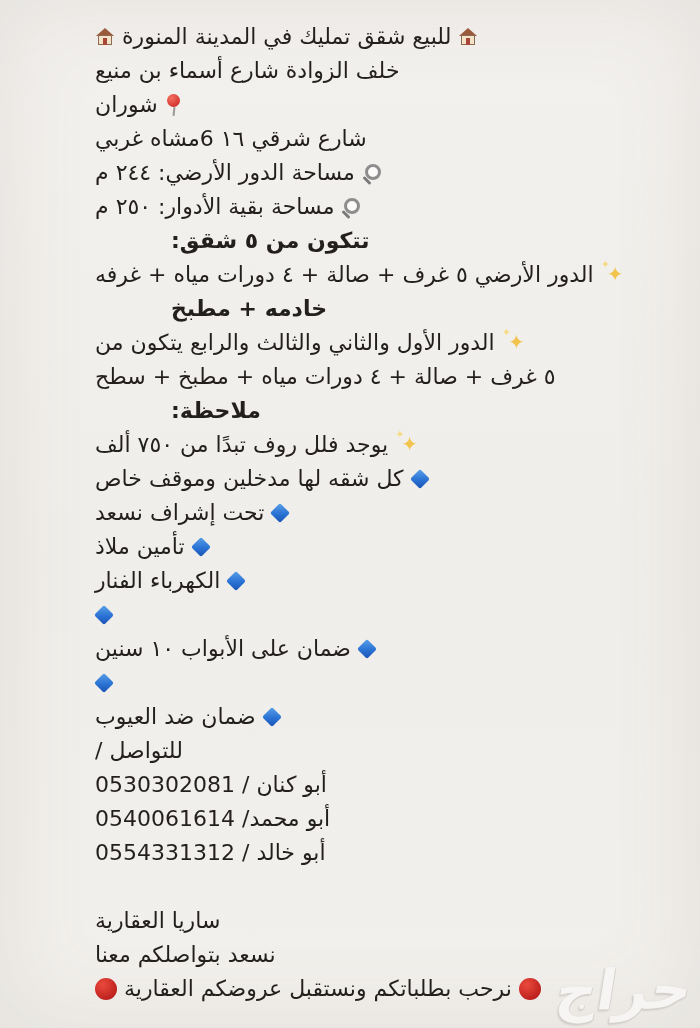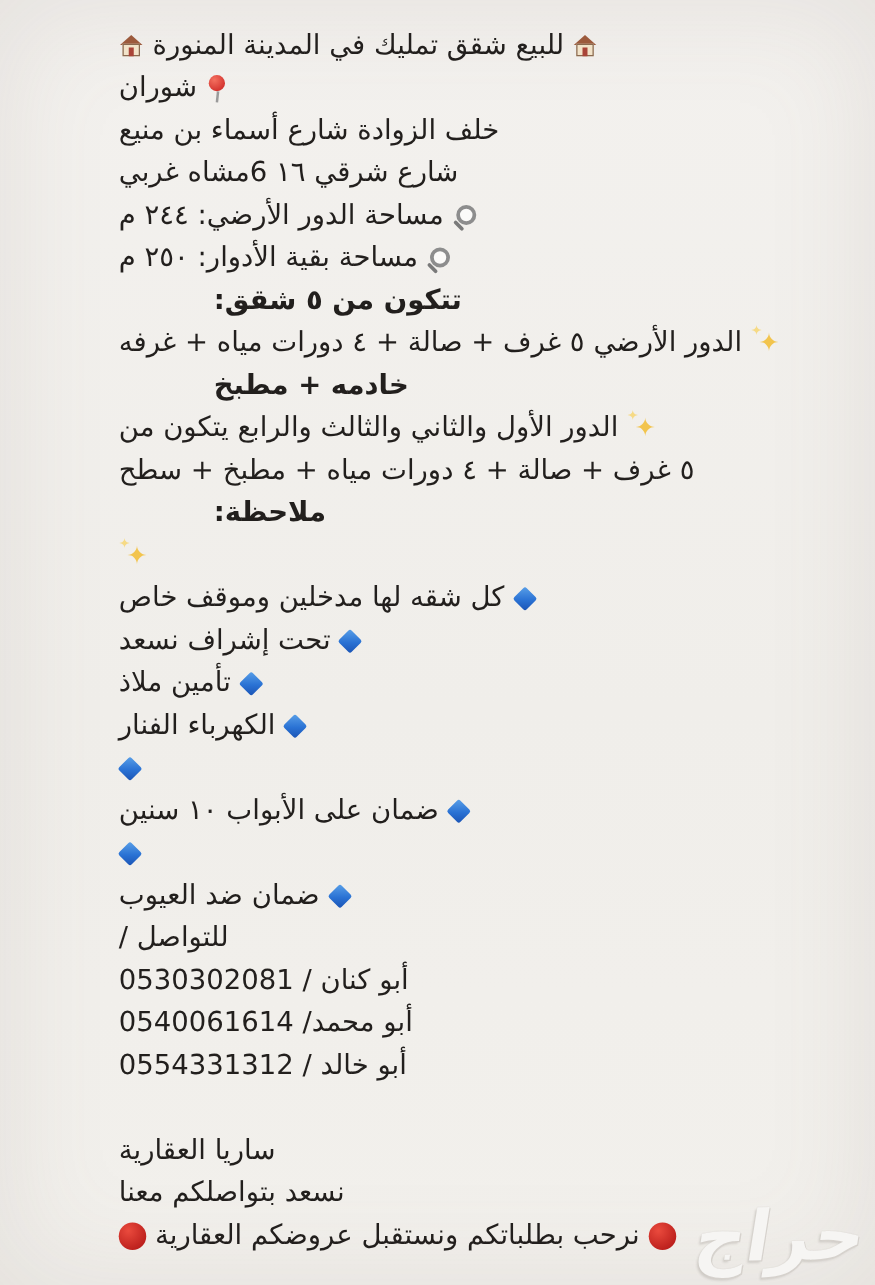--- a/index.html
+++ b/index.html
@@ -77,32 +77,32 @@
     text-shadow:0 0 1px #ccc8c3,1px 1px 0 #d6d2cd,-1px 2px 2px #cdc9c4;
     letter-spacing:0;opacity:.95;user-select:none;
   }
 </style>
 </head>
 <body>
 
 <div class="page">
   <div class="text-block">
       <div class="line"><span class="icon icon-house"><span class="h-roof"></span><span class="h-body"></span><span class="h-door"></span></span><span class="line-text">للبيع شقق تمليك في المدينة المنورة</span><span class="icon icon-house"><span class="h-roof"></span><span class="h-body"></span><span class="h-door"></span></span></div>
+      <div class="line"><span class="line-text">خلف الزوادة شارع أسماء بن منيع</span></div>
       <div class="line"><span class="icon icon-pin"></span><span class="line-text">شوران</span></div>
-      <div class="line"><span class="line-text">خلف الزوادة شارع أسماء بن منيع</span></div>
       <div class="line"><span class="line-text">شارع شرقي ١٦ 6مشاه غربي</span></div>
       <div class="line"><span class="icon icon-magnifier"></span><span class="line-text">مساحة الدور الأرضي: ٢٤٤ م</span></div>
       <div class="line"><span class="icon icon-magnifier"></span><span class="line-text">مساحة بقية الأدوار: ٢٥٠ م</span></div>
       <div class="line"><span class="line-text">تتكون من ٥ شقق:</span></div>
       <div class="line"><span class="icon icon-sparkles"></span><span class="line-text">الدور الأرضي ٥ غرف + صالة + ٤ دورات مياه + غرفه</span></div>
       <div class="line"><span class="line-text">خادمه + مطبخ</span></div>
       <div class="line"><span class="icon icon-sparkles"></span><span class="line-text">الدور الأول والثاني والثالث والرابع يتكون من</span></div>
       <div class="line"><span class="line-text">٥ غرف + صالة + ٤ دورات مياه + مطبخ + سطح</span></div>
       <div class="line"><span class="line-text">ملاحظة:</span></div>
-      <div class="line"><span class="icon icon-sparkles"></span></div>
+      <div class="line"><span class="icon icon-sparkles"></span><span class="line-text">يوجد فلل روف تبدًا من ٧٥٠ ألف</span></div>
       <div class="line"><span class="icon icon-diamond"></span><span class="line-text">كل شقه لها مدخلين وموقف خاص</span></div>
       <div class="line"><span class="icon icon-diamond"></span><span class="line-text">تحت إشراف نسعد</span></div>
       <div class="line"><span class="icon icon-diamond"></span><span class="line-text">تأمين ملاذ</span></div>
       <div class="line"><span class="icon icon-diamond"></span><span class="line-text">الكهرباء الفنار</span></div>
       <div class="line"><span class="icon icon-diamond"></span></div>
       <div class="line"><span class="icon icon-diamond"></span><span class="line-text">ضمان على الأبواب ١٠ سنين</span></div>
       <div class="line"><span class="icon icon-diamond"></span></div>
       <div class="line"><span class="icon icon-diamond"></span><span class="line-text">ضمان ضد العيوب</span></div>
       <div class="line"><span class="line-text">للتواصل /</span></div>
       <div class="line"><span class="line-text">أبو كنان / 0530302081</span></div>

